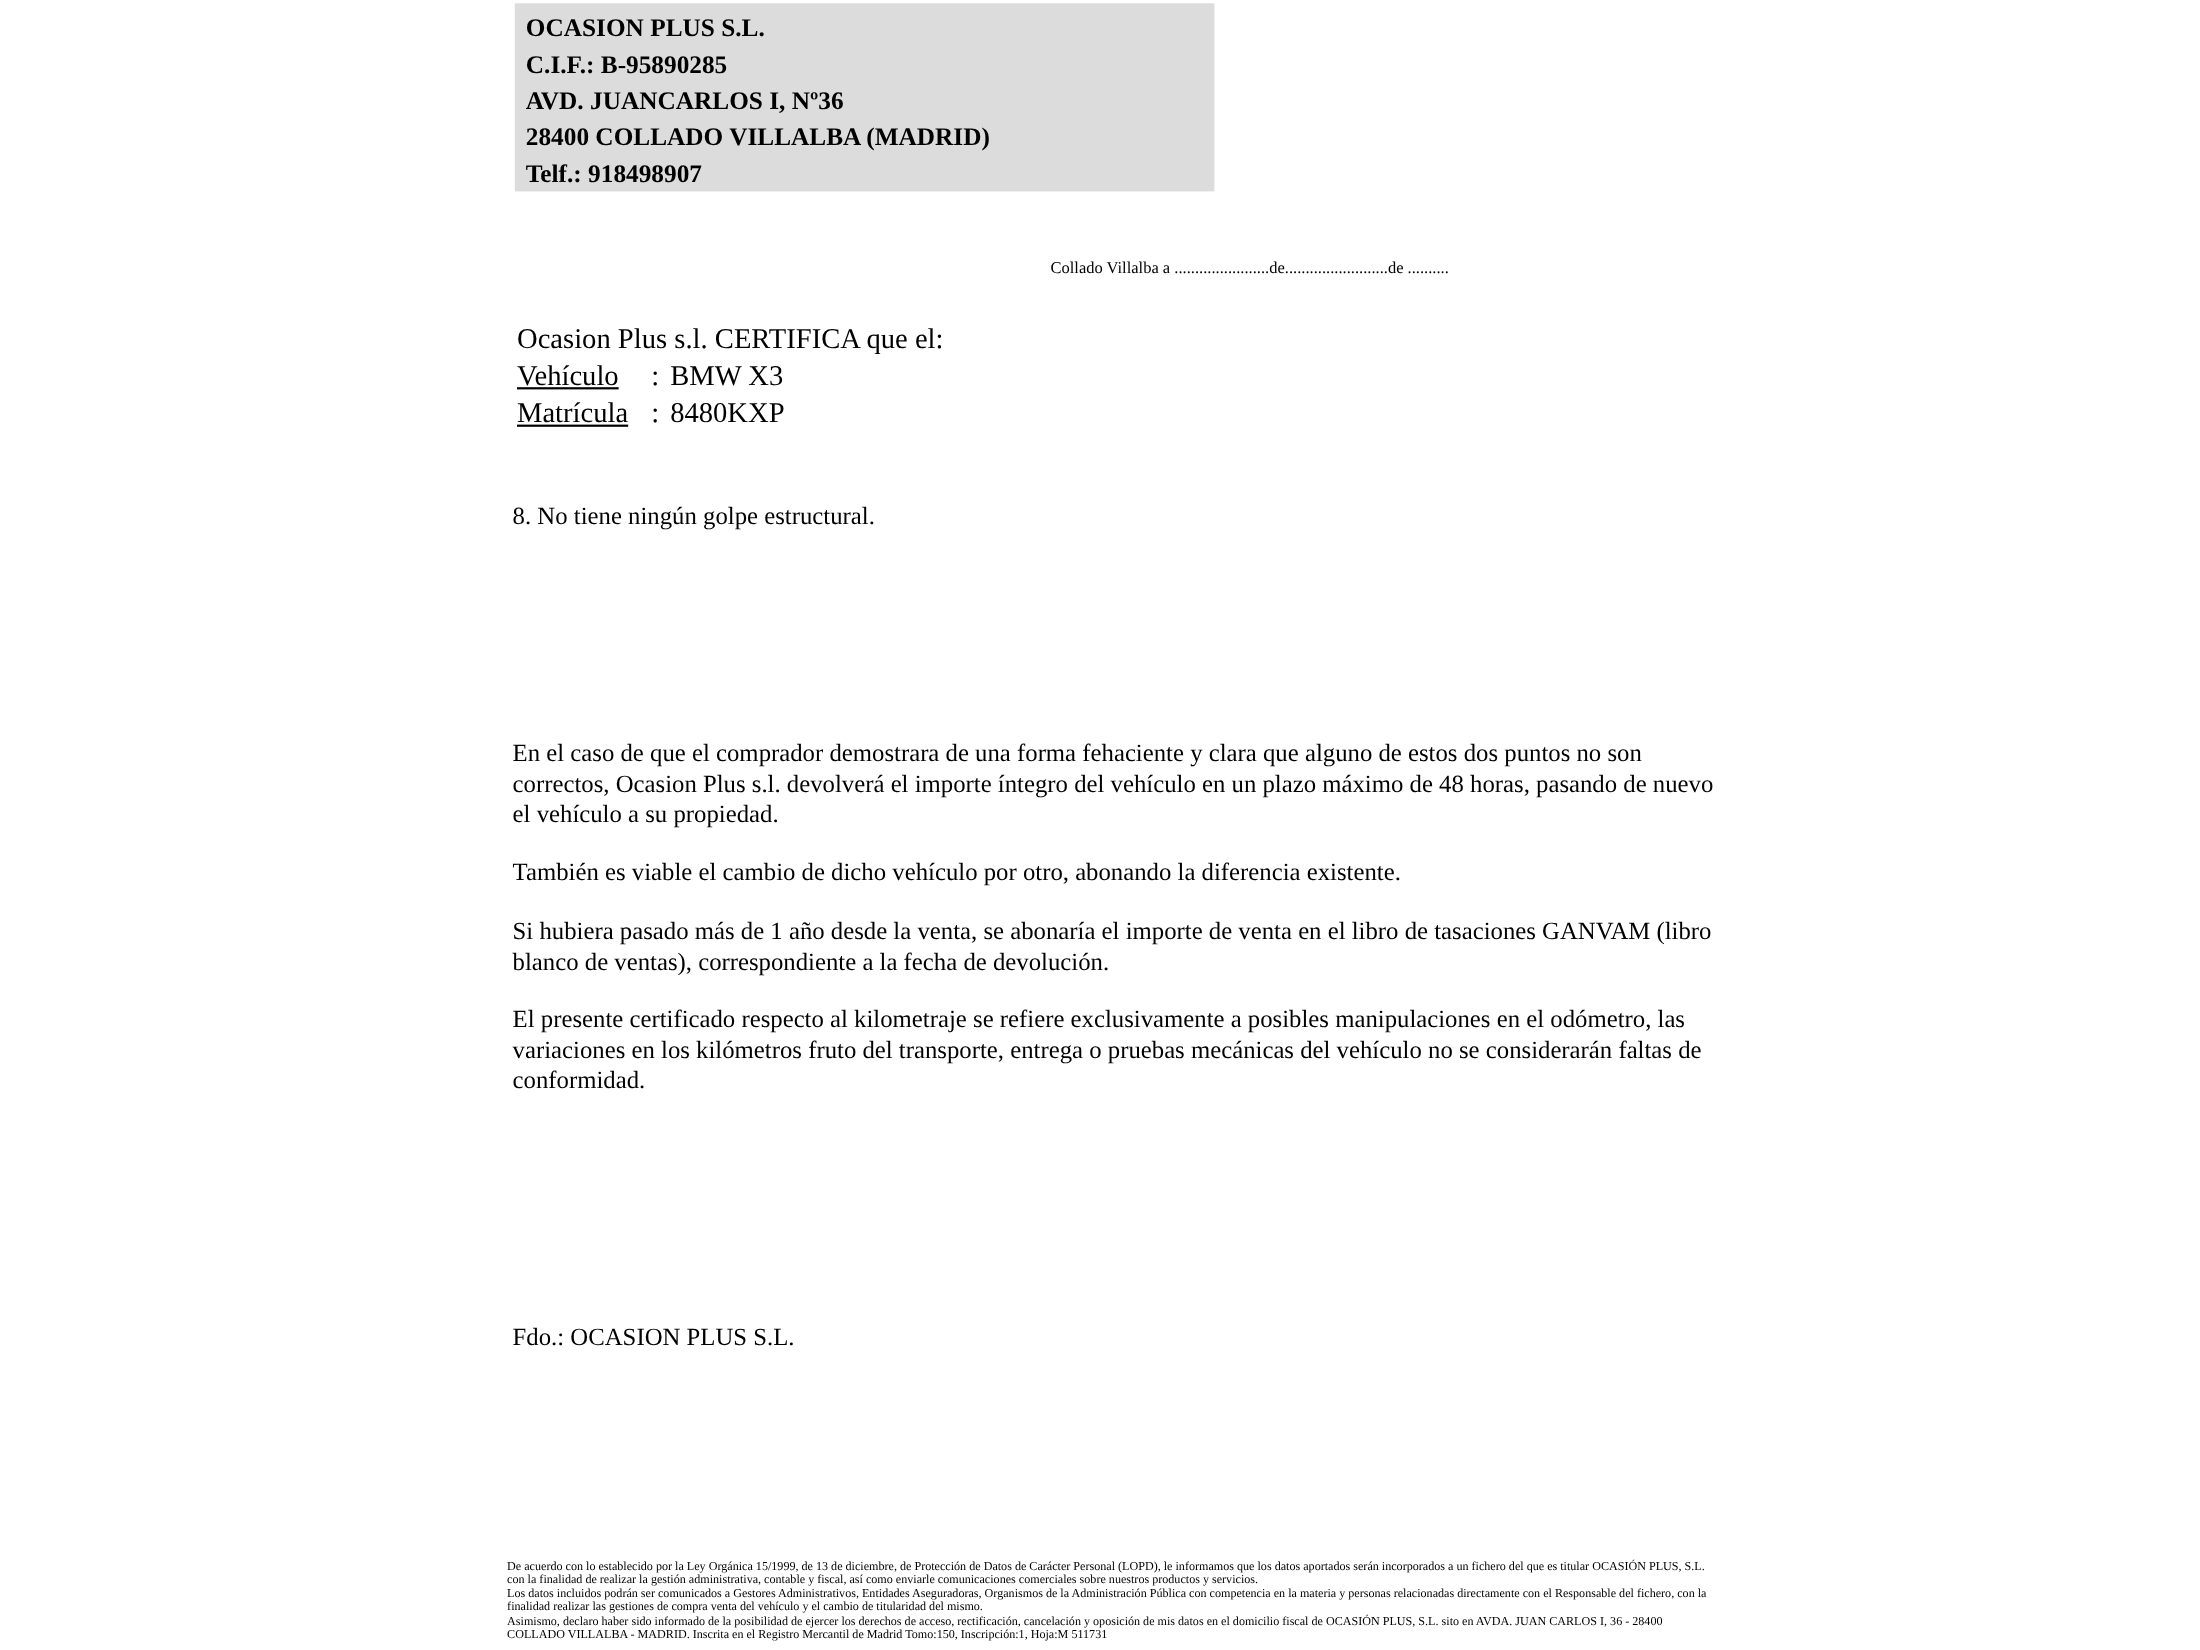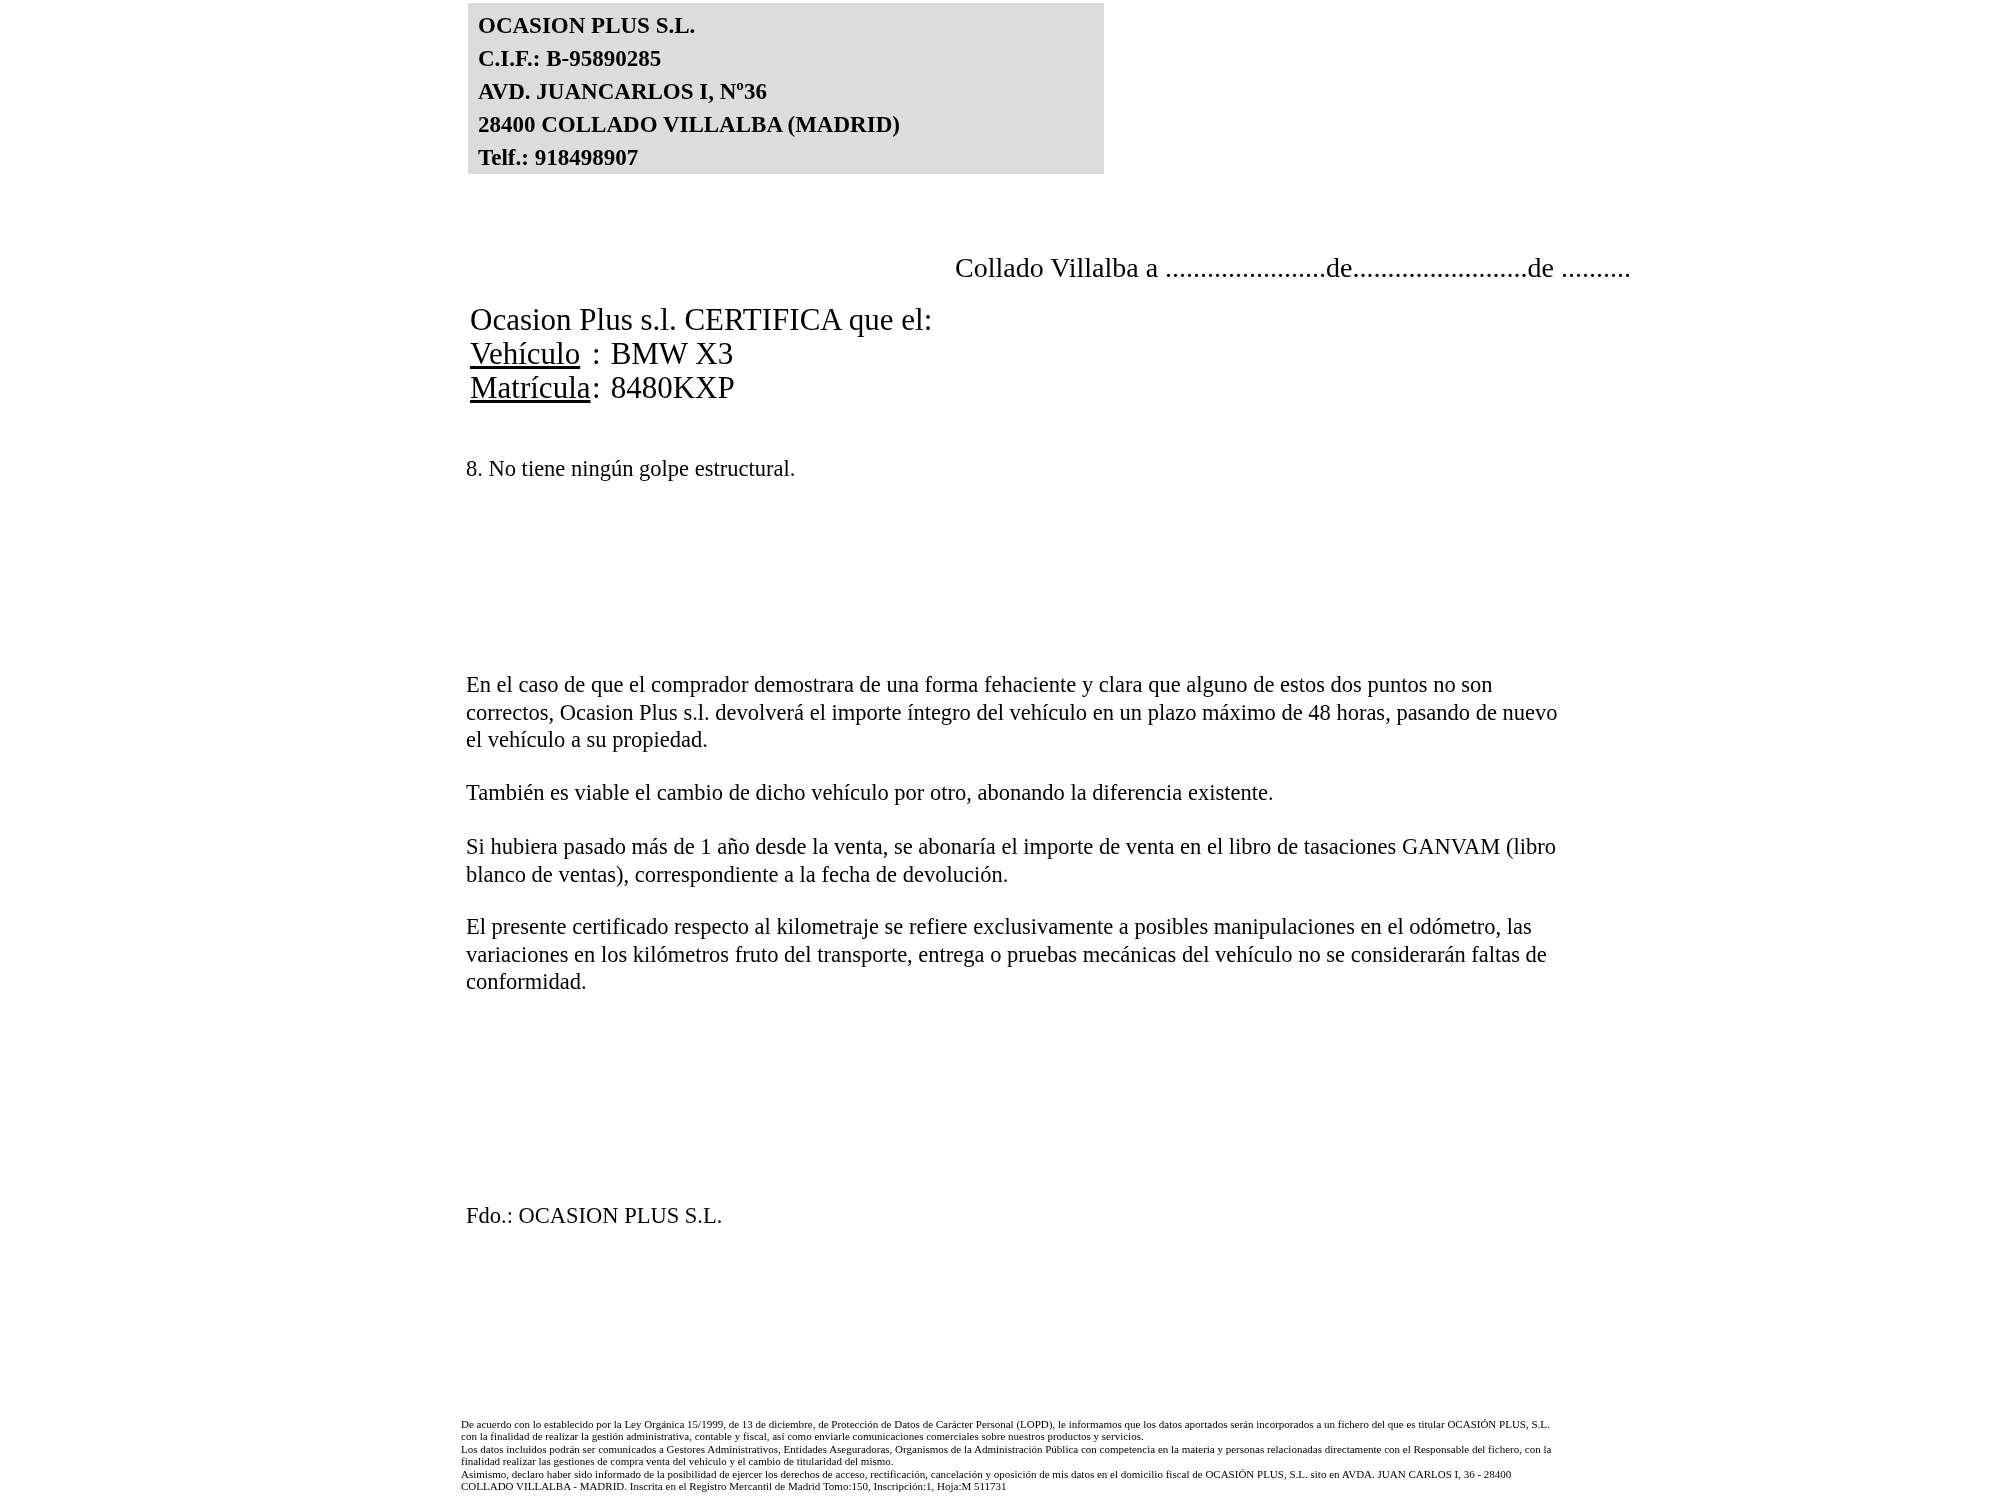--- a/index.html
+++ b/index.html
@@ -21,28 +21,28 @@
     box-sizing:border-box;
   }
   .header-box .hline{
     font-weight:bold;
     font-size:23px;
     line-height:33px;
     white-space:nowrap;
   }
   .date-line{
     position:absolute;
-    left:955px; top:252px;
-    font-size:28px;
+    left:955px; top:236px;
+    font-size:15px;
     white-space:nowrap;
   }
   .cert-block{
     position:absolute;
-    left:470px; top:303px;
-    font-size:31px;
+    left:470px; top:291px;
+    font-size:26px;
     line-height:34px;
   }
   .field-label{display:inline-block;min-width:122px;}
   .field-label .u{text-decoration:underline;}
   .field-sep{margin-right:10px;}
   .point{
     position:absolute;
     left:466px;
     font-size:22.5px;
     line-height:28px;

